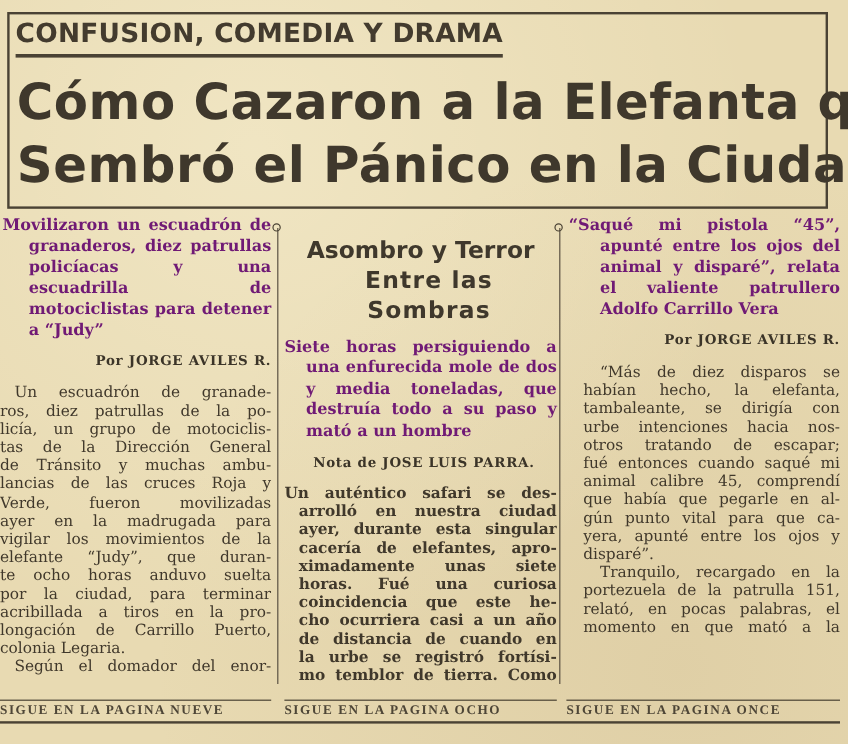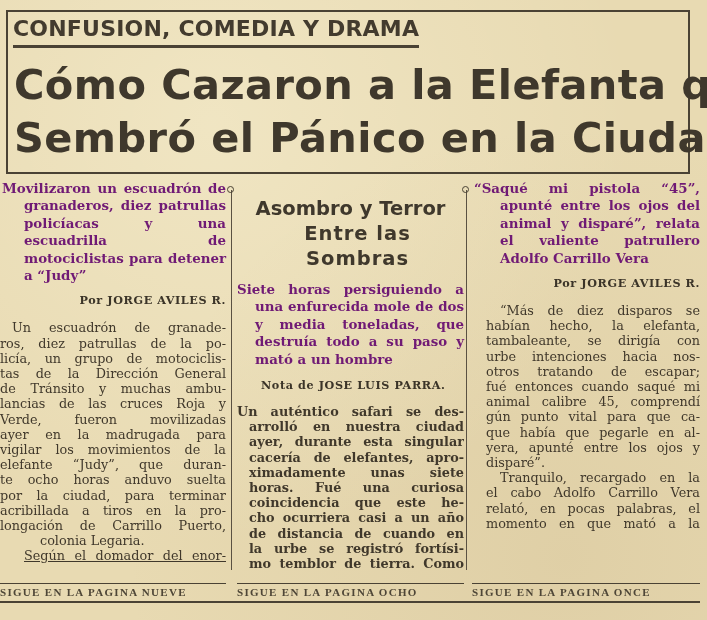--- a/index.html
+++ b/index.html
@@ -100,22 +100,22 @@
     <span class="ln">de Tránsito y muchas ambu-</span>
     <span class="ln">lancias de las cruces Roja y</span>
     <span class="ln">Verde, fueron movilizadas</span>
     <span class="ln">ayer en la madrugada para</span>
     <span class="ln">vigilar los movimientos de la</span>
     <span class="ln">elefante “Judy”, que duran-</span>
     <span class="ln">te ocho horas anduvo suelta</span>
     <span class="ln">por la ciudad, para terminar</span>
     <span class="ln">acribillada a tiros en la pro-</span>
     <span class="ln">longación de Carrillo Puerto,</span>
-    <span class="ln" style="text-align-last:left;margin-left:40px;">colonia Legaria.</span>
-    <span class="ln" style="padding-left:24px;text-decoration:underline;">Según el domador del enor-</span>
+    <span class="ln" style="text-align-last:left;">colonia Legaria.</span>
+    <span class="ln" style="padding-left:12px;">Según el domador del enor-</span>
   </div>
 </div>
 
 <div class="col mid" style="top:196px;">
   <div class="subhead">
     <div>Asombro y Terror</div>
     <div style="padding-left:14px;letter-spacing:1px;">Entre las Sombras</div>
   </div>
   <div class="deck" style="margin-top:10px;padding-left:18px;text-indent:-18px;">Siete horas persiguiendo a una enfurecida mole de dos y media toneladas, que destruía todo a su paso y mató a un hombre</div>
   <div class="byline" style="text-align:left;margin-top:10px;margin-left:24px;">
@@ -141,26 +141,26 @@
   <div class="deck" style="padding-left:26px;text-indent:-26px;margin-left:2px;">“Saqué mi pistola “45”, apunté entre los ojos del animal y disparé”, relata el valiente patrullero Adolfo Carrillo Vera</div>
   <div class="byline">Por JORGE AVILES R.</div>
   <div class="body-text" style="margin-top:13px; padding-left:14px;">
     <span class="ln" style="padding-left:14px;">“Más de diez disparos se</span>
     <span class="ln">habían hecho, la elefanta,</span>
     <span class="ln">tambaleante, se dirigía con</span>
     <span class="ln">urbe intenciones hacia nos-</span>
     <span class="ln">otros tratando de escapar;</span>
     <span class="ln">fué entonces cuando saqué mi</span>
     <span class="ln">animal calibre 45, comprendí</span>
+    <span class="ln">que había que pegarle en al-</span>
     <span class="ln">gún punto vital para que ca-</span>
-    <span class="ln">que había que pegarle en al-</span>
     <span class="ln">yera, apunté entre los ojos y</span>
     <span class="ln" style="text-align-last:left;">disparé”.</span>
     <span class="ln" style="padding-left:14px;">Tranquilo, recargado en la</span>
-    <span class="ln">el cabo Adolfo Carrillo Vera</span>
+    <span class="ln">portezuela de la patrulla 151,</span>
     <span class="ln">relató, en pocas palabras, el</span>
     <span class="ln">momento en que mató a la</span>
   </div>
 </div>
 
 <div class="cont" style="left:0px; width:226px;">SIGUE EN LA PAGINA NUEVE</div>
 <div class="cont" style="left:237px; width:227px;">SIGUE EN LA PAGINA OCHO</div>
 <div class="cont" style="left:472px; width:228px;">SIGUE EN LA PAGINA ONCE</div>
 <div class="bottom-rule"></div>
 

